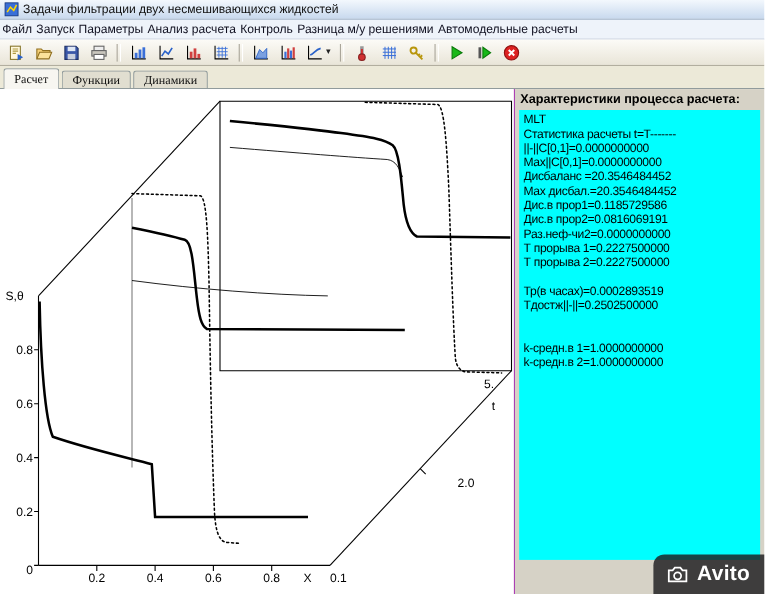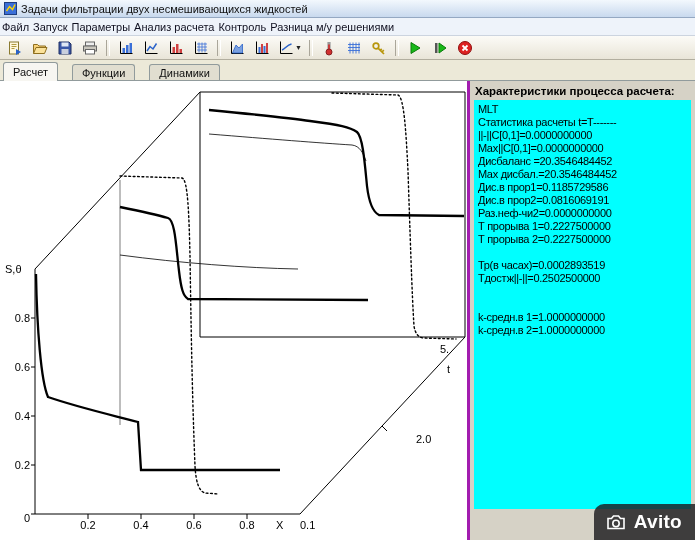--- a/index.html
+++ b/index.html
@@ -24,30 +24,30 @@
         border:1px solid transparent;border-radius:2px;}
   .tbtn.wide{width:28px;gap:1px;}
   .tsep{width:2px;height:16px;border-left:1px solid #aaa69a;border-right:1px solid #fff;margin:0 3px;}
   .dd-arrow{font-size:7px;line-height:7px;color:#222;}
 
   
   .tabbar{height:20px;flex:0 0 20px;background:#ece9d8;display:flex;align-items:flex-end;
           padding-left:3px;border-bottom:1px solid #919b9c;}
   .tab{height:15px;padding:0 9px;font-size:11px;display:flex;align-items:center;
        border:1px solid #919b9c;border-bottom:none;border-radius:3px 3px 0 0;
-       background:#e1ded0;margin-right:14px;color:#101010;}
+       background:#e1ded0;margin-right:2px;color:#101010;font-family:Liberation Serif, serif;}
   .tab.active{background:#f7f6f1;height:18px;margin-bottom:-1px;z-index:2;}
 
   
   .content{flex:1;display:flex;min-height:0;}
   .plot-area{width:467px;flex:0 0 467px;background:#ffffff;position:relative;}
   .plot-svg{display:block;}
   .plot-svg text{font-family:"Liberation Sans",sans-serif;font-size:11px;fill:#000;}
 
-  .side-panel{flex:1;background:#d6d2c6;border-left:3px solid #a21caf;padding:2px 4px 16px 4px;}
+  .side-panel{flex:1;background:#d6d2c6;border-left:1px solid #a21caf;padding:2px 4px 16px 4px;}
   .side-header{font-size:11.5px;font-weight:bold;color:#000;padding:2px 0 3px 1px;white-space:nowrap;}
   .stats-box{background:#00ffff;height:406px;padding:3px 2px 0 4px;
              font-family:Liberation Sans, sans-serif;font-size:11px;line-height:13px;
              letter-spacing:-0.3px;color:#000;}
   .stat-line{height:13px;white-space:pre;overflow:hidden;}
 
   
   .watermark{position:absolute;right:0;bottom:0;height:36px;background:rgba(28,28,30,0.82);
              border-radius:10px 0 0 0;display:flex;align-items:center;gap:7px;
              padding:0 13px 0 11px;z-index:9;}
@@ -68,20 +68,21 @@
     <span class="title-text">Задачи фильтрации двух несмешивающихся жидкостей</span>
   </div>
 
   <div class="menubar">
     <span class="menu-item">Файл</span>
     <span class="menu-item">Запуск</span>
     <span class="menu-item">Параметры</span>
     <span class="menu-item">Анализ расчета</span>
     <span class="menu-item">Контроль</span>
     <span class="menu-item">Разница м/у решениями</span>
+    <span class="menu-item">Автомодельные расчеты</span>
   </div>
 
   <div class="toolbar">
     <span class="tbtn">
         <svg width="16" height="16">
           <rect x="2.5" y="2" width="9" height="12" fill="#fff8dc" stroke="#8a7a30"></rect>
           <path d="M4.5,4.5h5M4.5,6.5h5M4.5,8.5h3" stroke="#b09a40" fill="none"></path>
           <path d="M9,9 l5,3 -5,3z" fill="#2a62c9"></path>
         </svg>
       </span>

